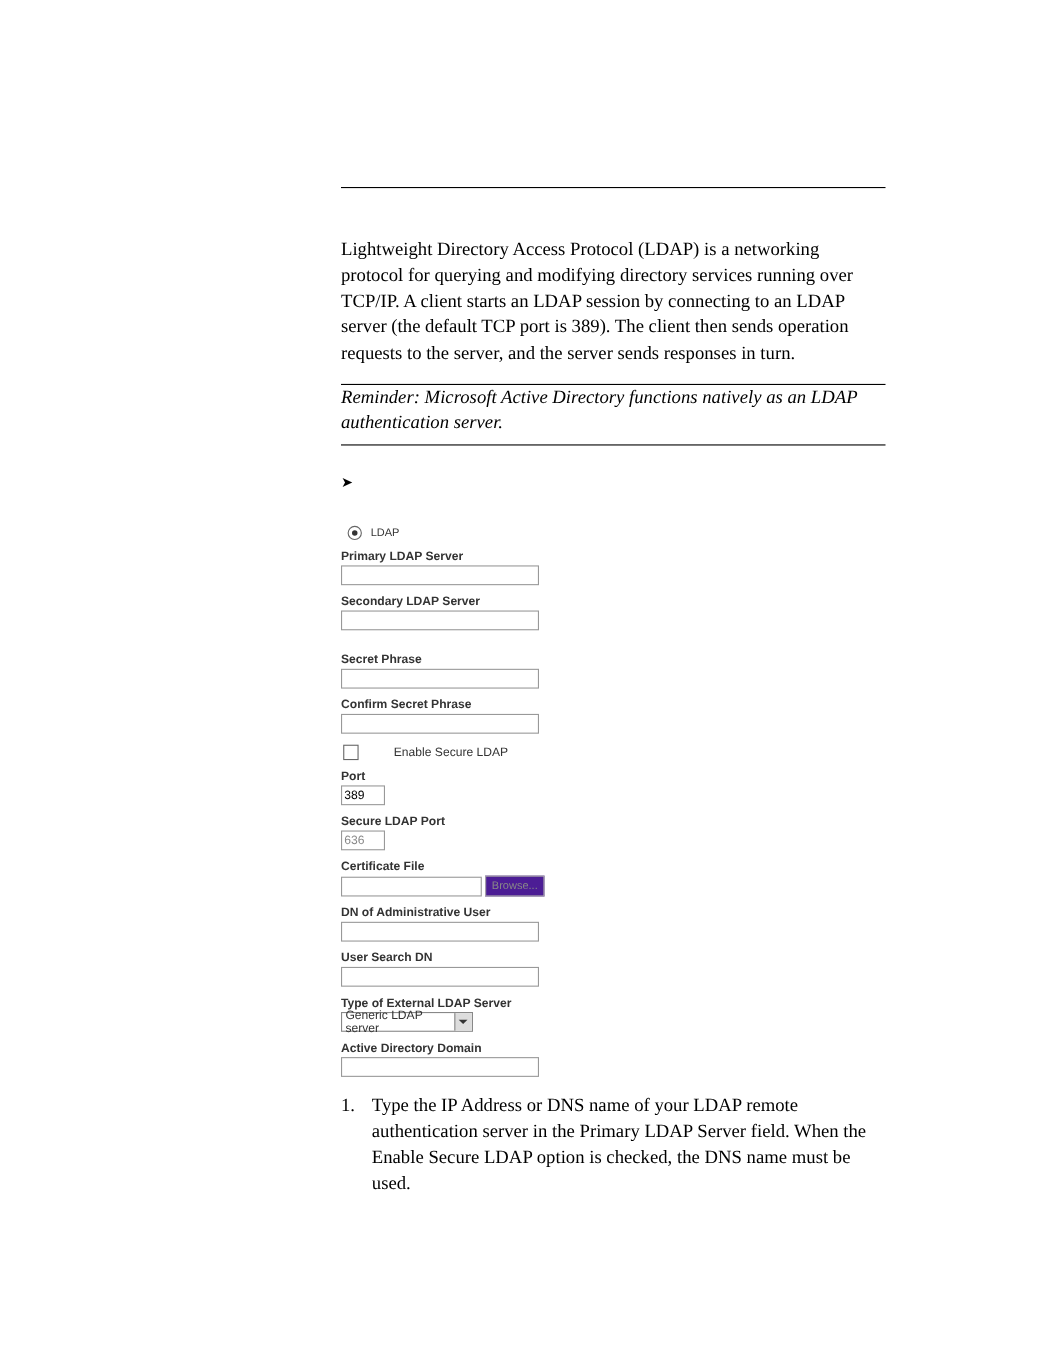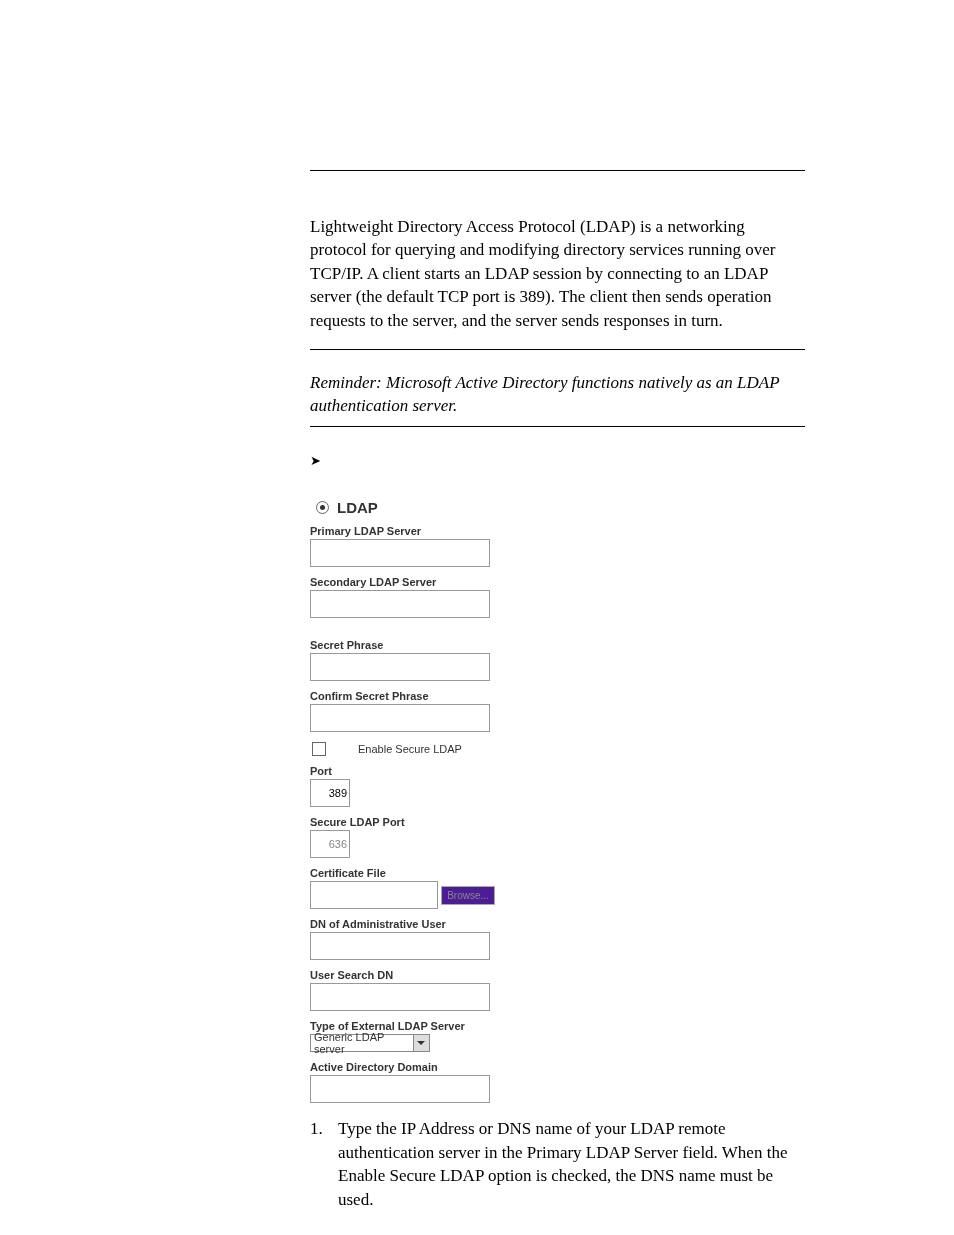--- a/index.html
+++ b/index.html
@@ -29,21 +29,21 @@
   }
   .intro {
     margin-top: 44px;
     font-size: 17px;
     line-height: 1.38;
   }
   .reminder-box {
     margin-top: 16px;
     border-top: 1px solid #000;
     border-bottom: 1px solid #000;
-    padding: 22px 0 8px 0;
+    padding: 0 0 8px 0;
     font-style: italic;
     font-size: 17px;
     line-height: 1.35;
   }
   .arrow-row {
     margin-top: 26px;
     font-size: 14px;
   }
   .arrow-row .arrow {
     font-family: Arial, sans-serif;
@@ -59,28 +59,27 @@
   .form-shot .lbl {
     font-weight: bold;
     color: #333;
     font-size: 11px;
     display: block;
     margin-top: 9px;
     margin-bottom: 2px;
   }
   .form-shot .txt {
     width: 180px;
-    height: 28px;
+    height: 18px;
     border: 1px solid #999;
     background: #fff;
     box-sizing: border-box;
     font-size: 11px;
     padding: 0 2px;
     font-family: Tahoma, Arial, sans-serif;
-    text-align: right;
   }
   .form-shot .txt.small {
     width: 40px;
   }
   .form-shot .radio-row,
   .form-shot .check-row {
     display: flex;
     align-items: center;
     gap: 8px;
     font-size: 11px;
@@ -151,22 +150,22 @@
     align-items: center;
     justify-content: center;
   }
   .select-box .caret::after {
     content: "";
     border-left: 4px solid transparent;
     border-right: 4px solid transparent;
     border-top: 4px solid #333;
   }
   .ldap-label {
-    font-weight: bold;
-    font-size: 15px;
+    font-weight: normal;
+    font-size: 10px;
   }
   .caption {
     margin-top: 20px;
     font-style: italic;
     font-size: 16px;
   }
   .step {
     margin-top: 14px;
     font-size: 17px;
     line-height: 1.38;

